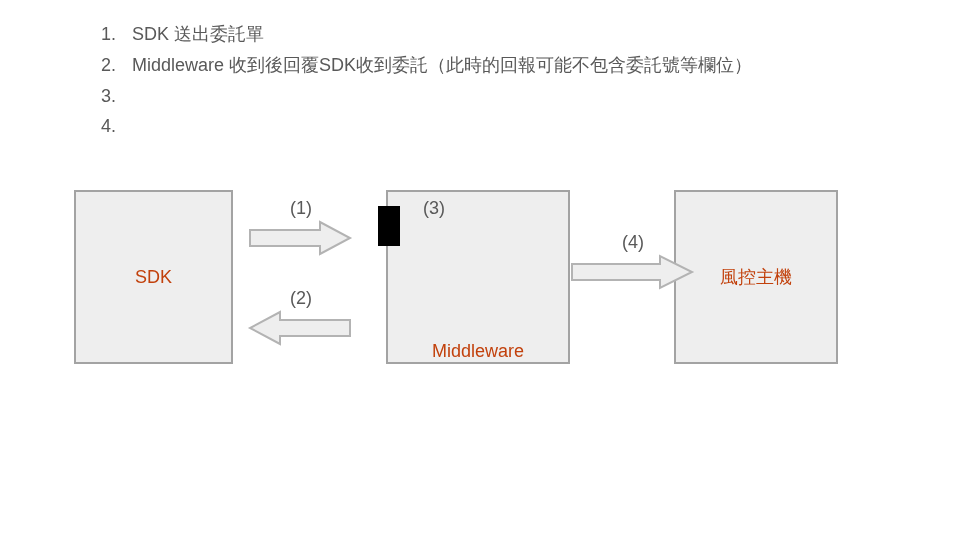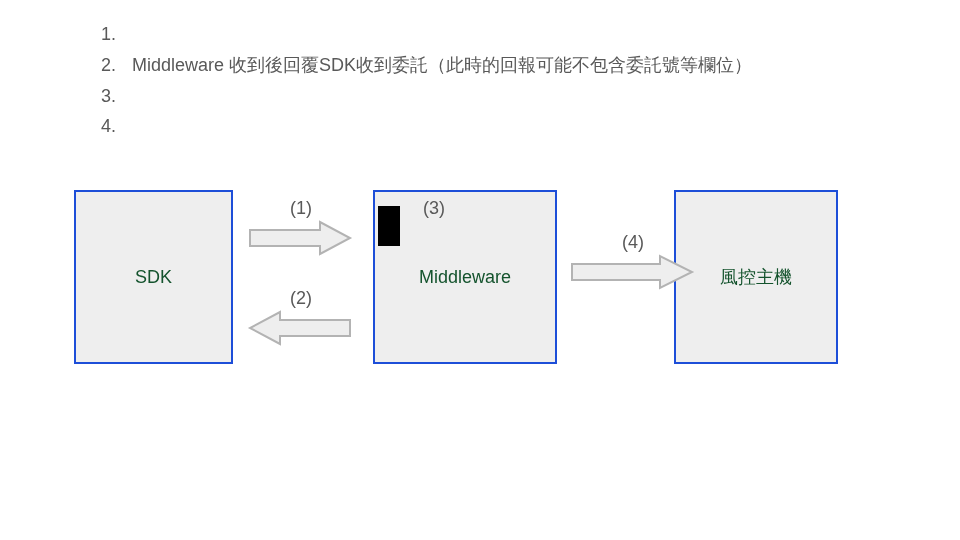--- a/index.html
+++ b/index.html
@@ -25,26 +25,26 @@
   }
   .list-num {
     width: 36px;
     text-align: right;
     padding-right: 16px;
     flex: 0 0 auto;
   }
   .box {
     position: absolute;
     background: #eeeeee;
-    border: 2px solid #1d4ed8;
+    border: 2px solid #a3a3a3;
     display: flex;
     align-items: center;
     justify-content: center;
     font-size: 18px;
-    color: #14532d;
+    color: #c2410c;
   }
   .small-black {
     position: absolute;
     background: #000000;
   }
   .label {
     position: absolute;
     font-size: 18px;
     color: #595959;
     text-align: center;
@@ -53,38 +53,39 @@
     position: absolute;
     overflow: visible;
   }
 </style>
 </head>
 <body>
 
 <div class="list">
   <div class="list-item">
     <span class="list-num">1.</span>
+    <span>SDK 送出委託單</span>
   </div>
   <div class="list-item">
     <span class="list-num">2.</span>
     <span>Middleware 收到後回覆SDK收到委託（此時的回報可能不包含委託號等欄位）</span>
   </div>
   <div class="list-item">
     <span class="list-num">3.</span>
   </div>
   <div class="list-item">
     <span class="list-num">4.</span>
   </div>
 </div>
 
 <div class="box" style="left:74px; top:190px; width:155px; height:170px;">
   <span>SDK</span>
 </div>
 
-<div class="box" style="left:373px; top:190px; width:180px; height:170px;">
+<div class="box" style="left:386px; top:190px; width:180px; height:170px;align-items:flex-end;">
   <span>Middleware</span>
 </div>
 
 <div class="small-black" style="left:378px; top:206px; width:22px; height:40px;"></div>
 
 <div class="box" style="left:674px; top:190px; width:160px; height:170px;text-align:right;">
   <span>風控主機</span>
 </div>
 
 <svg class="arrow" style="left:250px; top:222px; width:100px; height:32px;" viewBox="0 0 100 32">

